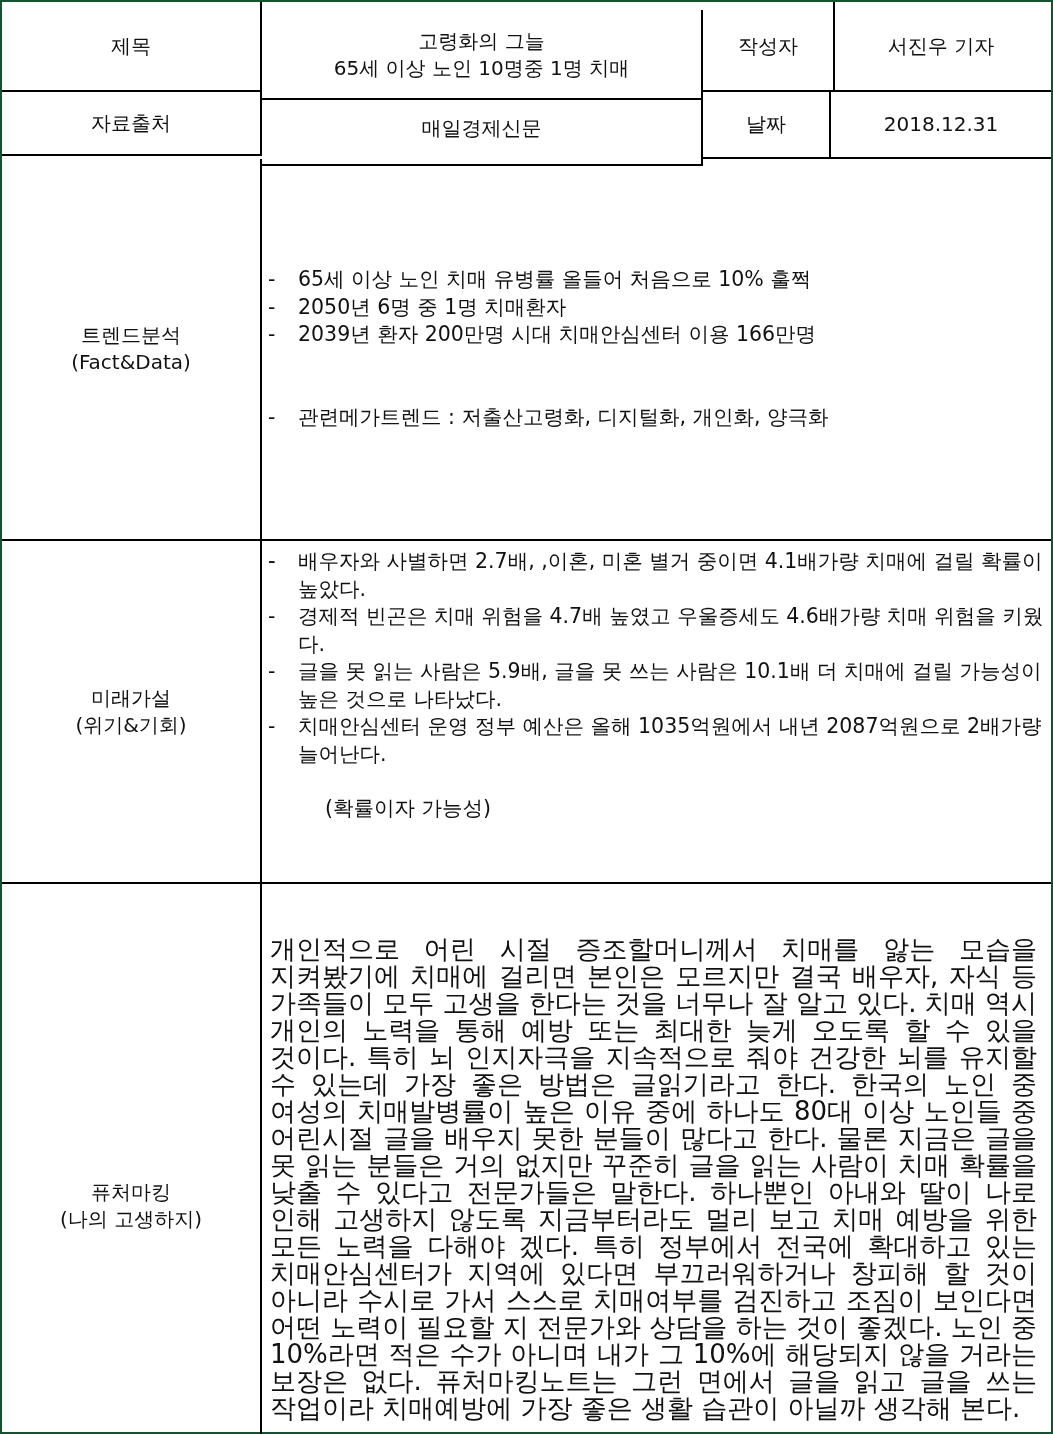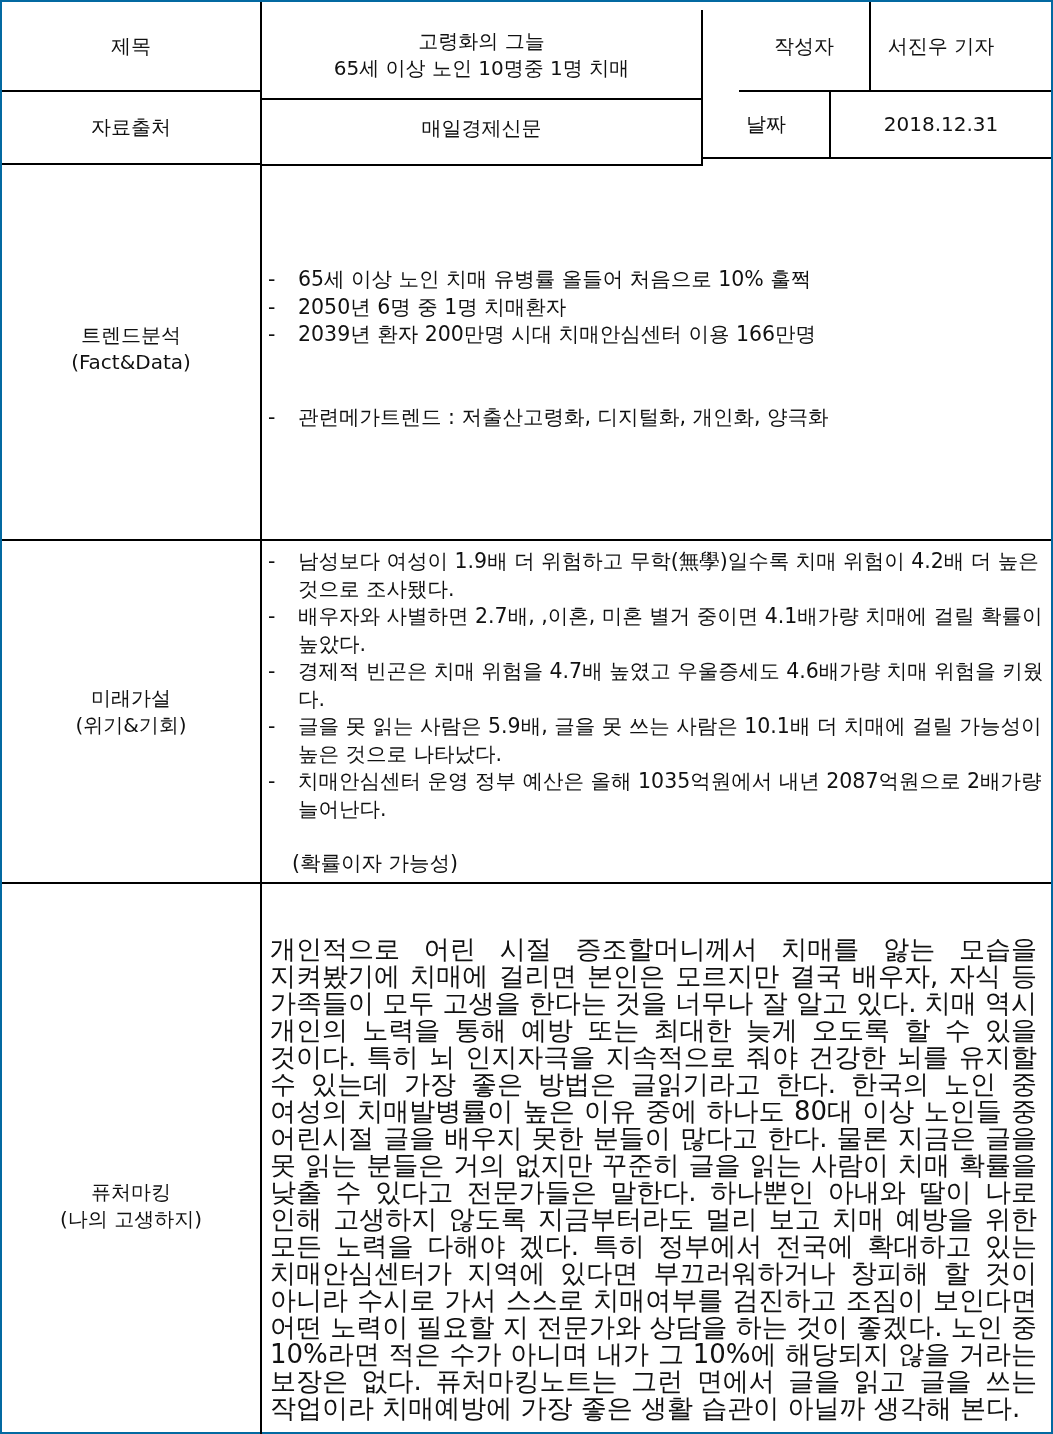--- a/index.html
+++ b/index.html
@@ -7,21 +7,21 @@
     body {
       font-family: "DejaVu Sans", "Liberation Sans", sans-serif;
       color: #111111;
       position: relative;
       overflow: hidden;
     }
     .sheet {
       position: absolute;
       left: 0; top: 0;
       width: 1053px; height: 1434px;
-      border: 2px solid #0369a1;
+      border: 2px solid #14532d;
     }
     .cell {
       position: absolute;
       border-right: 2px solid #000;
       border-bottom: 2px solid #000;
       display: flex;
       align-items: center;
       justify-content: center;
       text-align: center;
       font-size: 20px;
@@ -62,28 +62,28 @@
 
 <div class="sheet">
 
   <div class="cell label-cell" style="left:0; top:0; width:260px; height:90px;">
     <span>제목</span>
   </div>
   <div class="cell label-cell" style="left:260px; top:8px; width:441px; height:90px; padding-top:2px;">
     <span>고령화의 그늘</span>
     <span>65세 이상 노인 10명중 1명 치매</span>
   </div>
-  <div class="cell" style="left:701px; top:0; width:132px; height:90px;margin-left:36px;">
+  <div class="cell" style="left:701px; top:0; width:132px; height:90px;">
     <span>작성자</span>
   </div>
   <div class="cell last-col" style="left:829px; top:0; width:220px; height:90px;">
     <span>서진우 기자</span>
   </div>
 
-  <div class="cell" style="left:0; top:90px; width:260px; height:73px;">
+  <div class="cell" style="left:0; top:90px; width:260px; height:64px;">
     <span>자료출처</span>
   </div>
   <div class="cell" style="left:260px; top:90px; width:441px; height:74px;">
     <span>매일경제신문</span>
   </div>
   <div class="cell" style="left:701px; top:90px; width:128px; height:67px;">
     <span>날짜</span>
   </div>
   <div class="cell last-col" style="left:829px; top:90px; width:220px; height:67px;justify-content:center;">
     <span>2018.12.31</span>
@@ -102,27 +102,27 @@
     </ul>
   </div>
 
   <div class="cell label-cell" style="left:0; top:539px; width:260px; height:343px;">
     <span>미래가설</span>
     <span>(위기&amp;기회)</span>
   </div>
   <div class="cell content-cell last-col" style="left:260px; top:539px; width:789px; height:343px; padding:7px 6px 0 0;">
     <div>
       <ul class="bullets">
-        <li><span class="dash">-</span><span>남성보다 여성이 1.9배 더 위험하고 무학(無學)일수록 치매 위험이 4.2배 더 높은 것으로 조사됐다.</span></li>
+        <li><span class="dash">-</span></li>
         <li><span class="dash">-</span><span>배우자와 사별하면 2.7배, ,이혼, 미혼 별거 중이면 4.1배가량 치매에 걸릴 확률이 높았다.</span></li>
         <li><span class="dash">-</span><span>경제적 빈곤은 치매 위험을 4.7배 높였고 우울증세도 4.6배가량 치매 위험을 키웠다.</span></li>
         <li><span class="dash">-</span><span>글을 못 읽는 사람은 5.9배, 글을 못 쓰는 사람은 10.1배 더 치매에 걸릴 가능성이 높은 것으로 나타났다.</span></li>
         <li><span class="dash">-</span><span>치매안심센터 운영 정부 예산은 올해 1035억원에서 내년 2087억원으로 2배가량 늘어난다.</span></li>
       </ul>
-      <div style="font-size:20.5px; line-height:27.5px; margin-top:27px; padding-left:30px;">(확률이자 가능성)</div>
+      <div style="font-size:20.5px; line-height:27.5px; margin-top:27px; padding-left:30px;margin-left:33px;">(확률이자 가능성)</div>
     </div>
   </div>
 
   <div class="cell label-cell last-row" style="left:0; top:882px; width:260px; height:644px;">
     <span>퓨처마킹</span>
     <span>(나의 고생하지)</span>
   </div>
   <div class="cell content-cell last-col last-row" style="left:260px; top:882px; width:789px; height:548px; padding:52px 14px 0 8px;">
     <p class="para"> 개인적으로 어린 시절 증조할머니께서 치매를 앓는 모습을 지켜봤기에 치매에 걸리면 본인은 모르지만 결국 배우자, 자식 등 가족들이 모두 고생을 한다는 것을 너무나 잘 알고 있다. 치매 역시 개인의 노력을 통해 예방 또는 최대한 늦게 오도록 할 수 있을 것이다. 특히 뇌 인지자극을 지속적으로 줘야 건강한 뇌를 유지할 수 있는데 가장 좋은 방법은 글읽기라고 한다.  한국의 노인 중 여성의 치매발병률이 높은 이유 중에 하나도 80대 이상 노인들 중 어린시절 글을 배우지 못한 분들이 많다고 한다. 물론 지금은 글을 못 읽는 분들은 거의 없지만 꾸준히 글을 읽는 사람이 치매 확률을 낮출 수 있다고 전문가들은 말한다. 하나뿐인 아내와 딸이 나로 인해 고생하지 않도록 지금부터라도 멀리 보고 치매 예방을 위한 모든 노력을 다해야 겠다. 특히 정부에서 전국에 확대하고 있는 치매안심센터가 지역에 있다면 부끄러워하거나 창피해 할 것이 아니라 수시로 가서 스스로 치매여부를 검진하고 조짐이 보인다면 어떤 노력이 필요할 지 전문가와 상담을 하는 것이 좋겠다. 노인 중 10%라면 적은 수가 아니며 내가 그 10%에 해당되지 않을 거라는 보장은 없다. 퓨처마킹노트는 그런 면에서 글을 읽고 글을 쓰는 작업이라 치매예방에 가장 좋은 생활 습관이 아닐까 생각해 본다.</p>
   </div>

